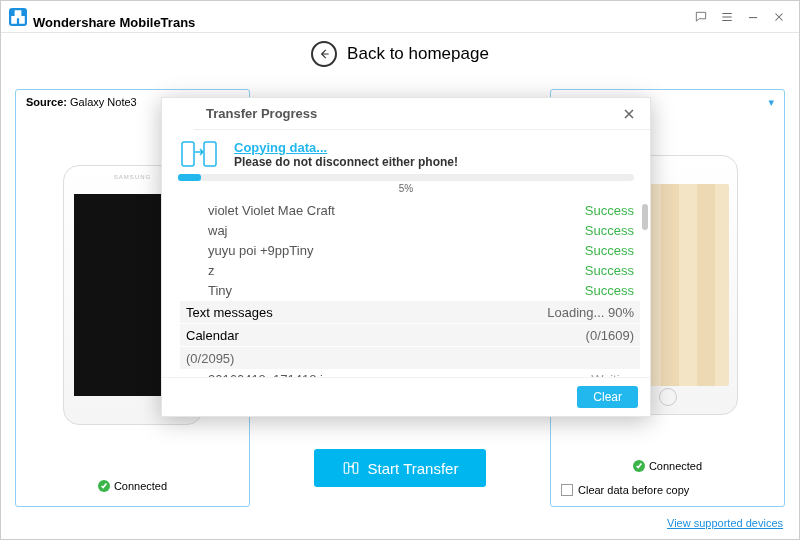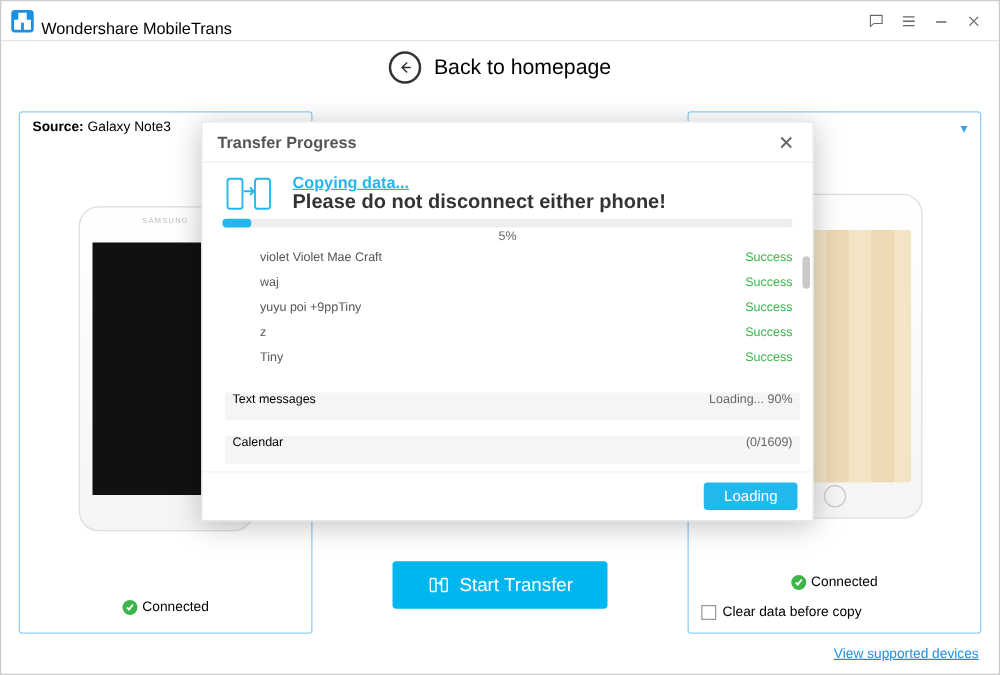--- a/index.html
+++ b/index.html
@@ -3,21 +3,21 @@
 <meta charset="utf-8">
 <style>
   * { box-sizing: border-box; margin: 0; padding: 0; }
   html, body { width: 800px; height: 540px; font-family: "Segoe UI", Arial, sans-serif; background: #fff; overflow: hidden; }
   body { border: 1px solid #ccc; position: relative; }
 
   
   .titlebar { height: 32px; display: flex; align-items: center; border-bottom: 1px solid #e5e5e5; padding: 0 8px; }
   .titlebar .logo { width: 18px; height: 18px; background: #1c90e0; border-radius: 3px; display: flex; align-items: center; justify-content: center; margin-right: 6px; }
   .titlebar .logo svg { fill: #fff; }
-  .titlebar .app-title { font-size: 13px; font-weight: normal; margin-top: 12px; }
+  .titlebar .app-title { font-size: 13px; font-weight: bold; margin-top: 12px; }
   .titlebar .spacer { flex: 1; }
   .titlebar .winbtn { width: 24px; height: 24px; display: flex; align-items: center; justify-content: center; margin-left: 2px; cursor: pointer; color: #666; }
   .titlebar .winbtn svg { width: 14px; height: 14px; }
 
   
   .backrow { height: 42px; display: flex; align-items: center; padding: 0 14px; justify-content: center; }
   .backrow .back-circle { width: 26px; height: 26px; border: 2px solid #333; border-radius: 50%; display: flex; align-items: center; justify-content: center; margin-right: 10px; cursor: pointer; }
   .backrow .back-circle svg { width: 14px; height: 14px; stroke: #333; fill: none; stroke-width: 2; }
   .backrow span { font-size: 17px; }
 
@@ -48,41 +48,41 @@
   .ph { border: 1px solid #ddd; border-radius: 16px; background: linear-gradient(#fff,#f5f5f5); position: relative; }
   .ph.samsung::after { content:""; position:absolute; top:28px; left:10px; right:10px; bottom:28px; background:#111; }
   .ph.samsung::before { content:"SAMSUNG"; position:absolute; top:8px; left:0; right:0; text-align:center; font-size:6px; color:#bbb; letter-spacing:1px; }
   .ph.iphone::after { content:""; position:absolute; top:28px; left:8px; right:8px; bottom:28px; background: repeating-linear-gradient(90deg,#f3e4c6,#f3e4c6 18px,#eed9b5 18px,#eed9b5 36px), #f3e4c6; background-size: 100% 100%; border-radius:2px; }
   .ph.iphone .grid { position:absolute; top:34px; left:14px; right:14px; display:grid; grid-template-columns:repeat(4,1fr); gap:6px; }
   .ph.iphone .grid i { display:block; width:18px; height:18px; border-radius:4px; }
   .ph.iphone::before { content:""; position:absolute; bottom:8px; left:50%; transform:translateX(-50%); width:16px; height:16px; border:1px solid #ccc; border-radius:50%; }
 
   
   .modal { position: absolute; left: 160px; top: 96px; width: 490px; height: 320px; background: #fff; border: 1px solid #e5e5e5; box-shadow: 0 4px 22px rgba(0,0,0,0.25); display: flex; flex-direction: column; }
-  .modal-hdr { height: 32px; border-bottom: 1px solid #eee; display: flex; align-items: center; padding: 0 12px; font-size: 13px; font-weight: bold; color: #555; }
+  .modal-hdr { height: 32px; border-bottom: 1px solid #eee; display: flex; align-items: center; padding: 0 12px; font-size: 13px; font-weight: bold; color: #555; margin-left: 32px; }
   .modal-hdr .x { margin-left: auto; width: 18px; height: 18px; cursor: pointer; color: #666; display:flex; align-items:center; justify-content:center; }
   .modal-hdr .x svg { width: 12px; height: 12px; stroke: #666; stroke-width: 1.5; }
 
   .modal-copyrow { display: flex; align-items: center; gap: 14px; padding: 8px 16px 2px 16px; }
   .modal-copyrow .icon { width: 42px; height: 32px; }
   .modal-copyrow .icon svg { width: 42px; height: 32px; stroke:#22b8ee; fill:none; stroke-width:1.5; }
   .modal-copyrow .txt1 { font-size: 13px; font-weight: bold; color: #22b8ee; text-decoration: underline; }
-  .modal-copyrow .txt2 { font-size: 16px; font-weight: bold; color: #333; }
+  .modal-copyrow .txt2 { font-size: 12px; font-weight: bold; color: #333; }
 
   .progress-wrap { padding: 2px 16px 6px 16px; }
   .progress { position: relative; width: 100%; height: 7px; background: #eee; border-radius: 3px; }
   .progress .bar { position: absolute; left: 0; top: 0; bottom: 0; background: #22b8ee; border-radius: 3px; }
   .progress-label { text-align: center; font-size: 10px; color: #666; margin-top: 2px; }
 
   .list { flex: 1; overflow: hidden; padding: 0 10px 0 18px; position: relative; }
-  .row { display: flex; align-items: flex-start; font-size: 10px; height: 20px; padding: 0 6px; }
+  .row { display: flex; align-items: center; font-size: 13px; height: 20px; padding: 0 6px; }
   .row .l { flex: 1; white-space: nowrap; overflow: hidden; text-overflow: ellipsis; }
   .row .r { color: #666; }
   .row.success .r { color: #3bb54a; }
-  .row.cat { background: #f5f5f5; font-weight: 500; height: 22px; margin-top: 13px; }
+  .row.cat { background: #f5f5f5; font-weight: 500; height: 22px; margin-top: 1px; }
   .row.indent .l { padding-left: 22px; color: #555; }
   .row.waiting .r { color: #999; }
   .scrollthumb { position: absolute; right: 2px; top: 4px; width: 6px; height: 26px; background: #c9c9c9; border-radius: 3px; }
   .modal-ftr { padding: 8px 12px; display: flex; justify-content: flex-end; border-top: 1px solid #f2f2f2; }
   .btn { background: #22b8ee; color: #fff; font-size: 12px; padding: 4px 16px; border-radius: 3px; cursor: pointer; }
 </style>
 </head>
 <body>
 
 <div class="titlebar">
@@ -259,15 +259,15 @@
       </div>
       <div class="row cat">
         <span class="r">(0/2095)</span>
       </div>
       <div class="row waiting indent">
         <span class="l">20160418_171418.jpg</span>
         <span class="r">Waiting</span>
       </div>
     </div>
   <div class="modal-ftr">
-    <div class="btn">Loading</div>
+    <div class="btn">Clear</div>
   </div>
 </div>
 
 </body></html>

